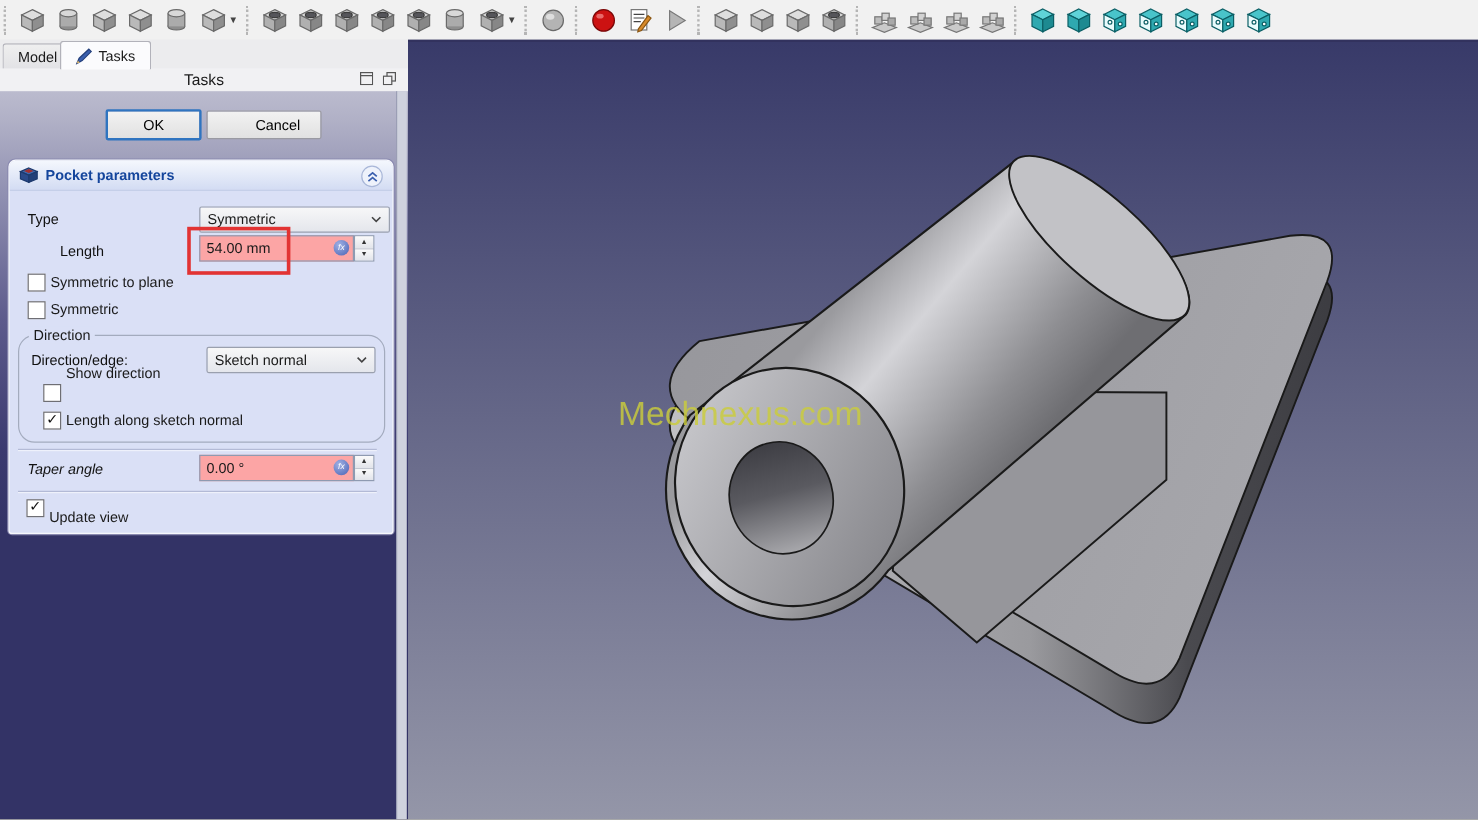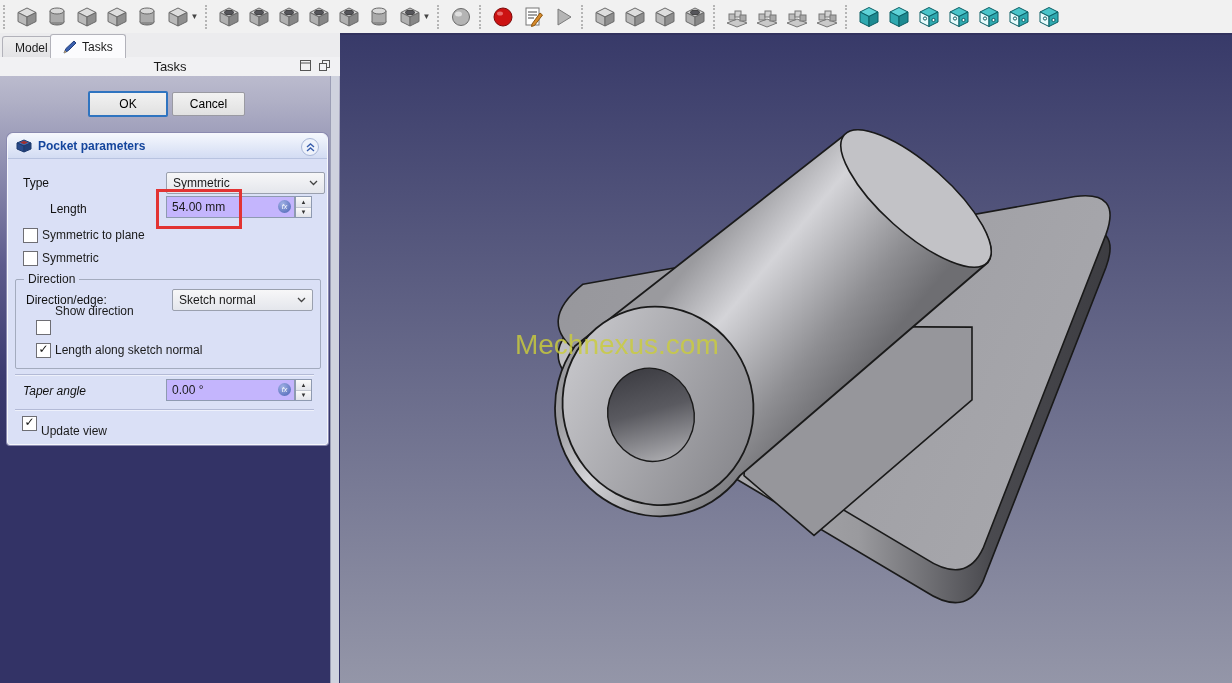--- a/index.html
+++ b/index.html
@@ -33,53 +33,53 @@
 
   
   #panel{position:absolute;left:0;top:76px;width:340px;height:607px;
          background:linear-gradient(180deg,#bbbbce 0px,#b0b0c6 25px,#8e8eb0 90px,#5d5b8c 190px,#3b3a6f 300px,#333366 367px,#333366 100%);}
   #panel-scroll{position:absolute;right:1px;top:0;width:8px;height:607px;background:#cfd2de;border-left:1px solid #9b9eb5;}
 
   .btn{position:absolute;height:22px;display:flex;align-items:center;justify-content:center;
        background:linear-gradient(#f2f2f2,#e1e1e1);border:1px solid #9a9aa2;border-radius:2px;
        font-size:12px;color:#000;}
   #ok-btn{left:88px;top:15px;width:76px;border:2px solid #2f74c0;}
-  #cancel-btn{left:172px;top:16px;width:71px;}
+  #cancel-btn{left:172px;top:16px;width:71px;padding-left:23px;}
 
   
   #dialog{position:absolute;left:7px;top:57px;width:319px;height:310px;background:#dae0f6;
           border:1px solid #f6f7fc;border-radius:6px 6px 3px 3px;box-shadow:0 0 0 1px #8a8ab0;}
   #dlg-header{position:absolute;left:0;top:0;width:100%;height:24px;border-radius:5px 5px 0 0;
               background:linear-gradient(#f4f7fd,#d3dcf3);border-bottom:1px solid #b8c3e0;
               display:flex;align-items:center;}
   #dlg-title{font-weight:bold;color:#14459c;font-size:12px;margin-left:6px;}
   #dlg-icon{margin-left:8px;width:16px;height:14px;}
   #dlg-collapse{position:absolute;right:8px;top:4px;width:16px;height:16px;border-radius:50%;
                 background:#eef2fb;border:1px solid #a9b7d8;display:flex;align-items:center;justify-content:center;}
 
   .lbl{position:absolute;font-size:12px;color:#111;}
   .combo{position:absolute;height:20px;background:linear-gradient(#f7f7f8,#e4e6ec);
          border:1px solid #9aa0ae;border-radius:2px;display:flex;align-items:center;
          justify-content:space-between;padding:0 6px;font-size:12px;}
-  .field{position:absolute;height:22px;background:#c4b5fd;border:1px solid #8e9ab1;
+  .field{position:absolute;height:22px;background:#fca5a5;border:1px solid #8e9ab1;
          display:flex;align-items:center;padding-left:5px;font-size:12px;box-sizing:border-box;}
   .fx{position:absolute;width:13px;height:13px;border-radius:50%;
       background:radial-gradient(circle at 35% 30%,#9fb0e4,#4a62b4);color:#fff;
       font-size:7px;display:flex;align-items:center;justify-content:center;font-style:italic;}
   .spin{position:absolute;width:17px;height:22px;border:1px solid #8e9ab1;background:#eef0f4;
         display:flex;flex-direction:column;box-sizing:border-box;}
   .spin div{flex:1;display:flex;align-items:center;justify-content:center;font-size:6px;color:#333;
             background:linear-gradient(#fafafa,#e2e4ea);border-bottom:1px solid #c2c6d0;}
   .spin div:last-child{border-bottom:none;}
 
   .chk{position:absolute;width:13px;height:13px;background:#fff;border:1px solid #6e6e74;
        font-size:12px;line-height:11px;text-align:center;color:#111;font-weight:bold;}
   .chk-lbl{position:absolute;font-size:12px;}
 
-  .groupbox{position:absolute;border:1px solid #a3abbe;border-radius:2px;}
+  .groupbox{position:absolute;border:1px solid #a3abbe;border-radius:14px;}
   .groupbox>.gb-title{position:absolute;top:-8px;left:8px;background:#dae0f6;padding:0 4px;font-size:12px;}
 
   .sep{position:absolute;left:7px;width:299px;height:0;border-top:1px solid #b3bad6;border-bottom:1px solid #eef1fb;}
 
   #red-box{position:absolute;left:148px;top:55px;width:80px;height:34px;border:3px solid #e23333;
            pointer-events:none;z-index:5;}
 
   
   #viewport{position:absolute;left:340px;top:33px;width:892px;height:650px;border-top:2px solid #32325e;box-sizing:border-box;}
   #viewport svg{display:block;width:100%;height:100%;}

